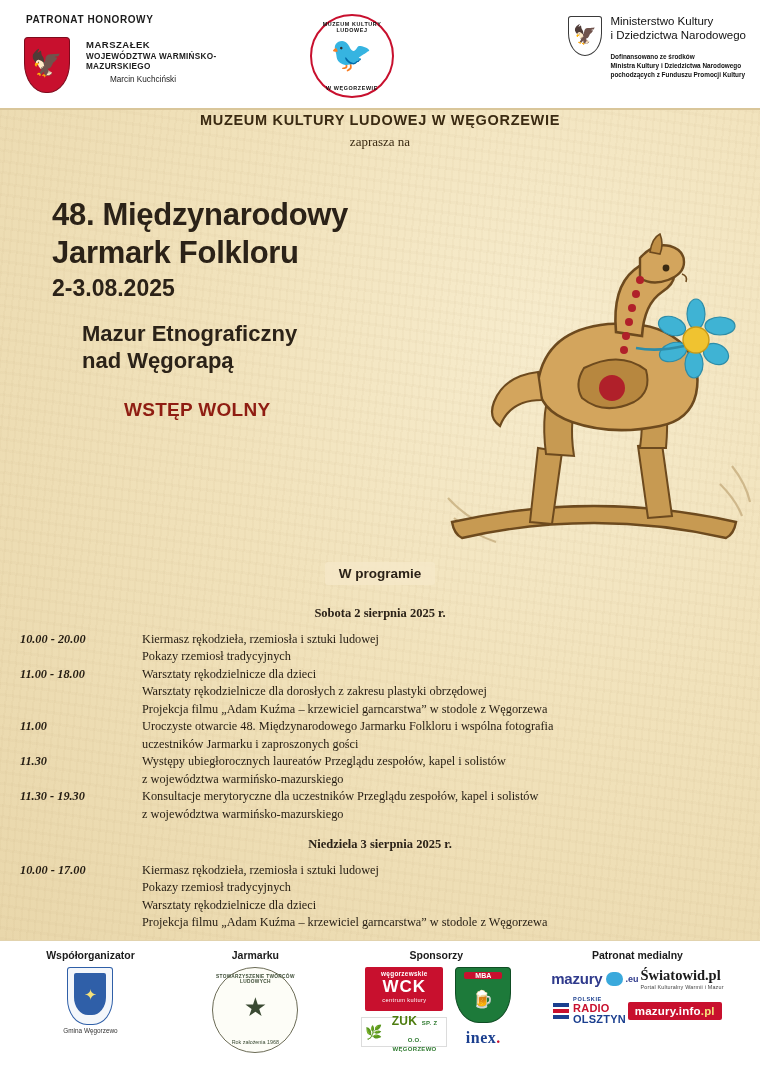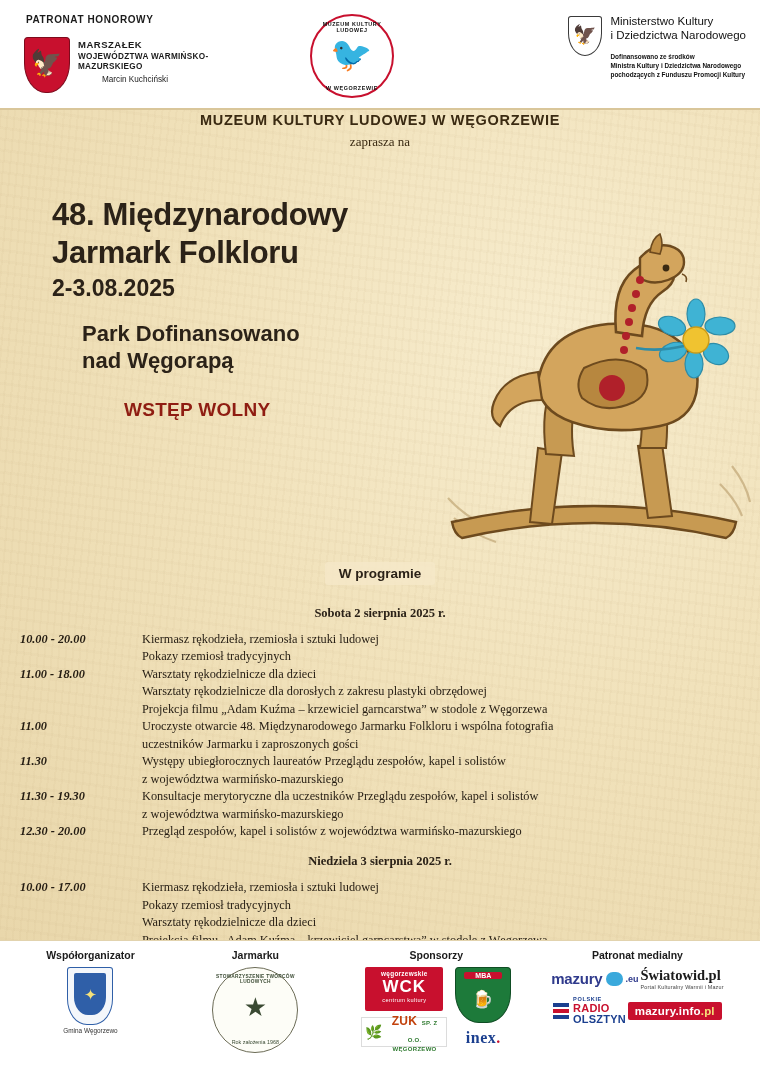--- a/index.html
+++ b/index.html
@@ -51,21 +51,21 @@
   }
   .eagle-shield .bird {
     position: absolute;
     left: 50%; top: 46%;
     transform: translate(-50%, -50%);
     color: #fff;
     font-size: 26px;
     line-height: 1;
   }
   .marszalek {
-    margin-left: 8px;
+    margin-left: 16px;
     margin-top: 4px;
   }
   .marszalek .l1 {
     font-size: 9.5px;
     font-weight: bold;
     letter-spacing: 0.5px;
     color: #1b1b1b;
   }
   .marszalek .l2 {
     font-size: 8.2px;
@@ -402,21 +402,21 @@
   }
   .zuk {
     width: 86px; height: 30px;
     background: #fff;
     border: 1px solid #dcdcdc;
     display: flex; align-items: center; gap: 3px;
     padding: 2px 3px;
   }
   .zuk .leaf { font-size: 14px; color: #3f9b42; line-height: 1; }
   .zuk .txt { line-height: 1.05; }
-  .zuk .t1 { font-size: 12px; font-weight: bold; color: #c2410c; letter-spacing: 0.3px; margin-top: 8px; }
+  .zuk .t1 { font-size: 12px; font-weight: bold; color: #4d7c0f; letter-spacing: 0.3px; margin-top: 8px; }
   .zuk .t2 { font-size: 6px; font-weight: bold; color: #2f7a30; letter-spacing: 0.3px; }
   .mba {
     width: 56px; height: 56px;
     position: relative;
   }
   .mba .sh {
     position: absolute; inset: 0;
     background: #1d7a3a;
     border: 1.4px solid #0f4d24;
     border-radius: 4px 4px 24px 24px / 4px 4px 30px 30px;
@@ -600,21 +600,21 @@
 
   <div class="head-block">
     <div class="museum-line">MUZEUM KULTURY LUDOWEJ W WĘGORZEWIE</div>
     <div class="zaprasza">zaprasza na</div>
   </div>
 
   <div class="title-block">
     <div class="title-main">48. Międzynarodowy</div>
     <div class="title-main">Jarmark Folkloru</div>
     <div class="title-date">2-3.08.2025</div>
-    <div class="title-place">Park Dofinansowano</div>
+    <div class="title-place">Mazur Etnograficzny</div>
     <div class="title-place" style="margin-top:0;">nad Węgorapą</div>
     <div class="title-free">WSTĘP WOLNY</div>
   </div>
 
   <div class="program-head">
     <span class="program-pill">W programie</span>
   </div>
 
   <div class="schedule">
     <div>
@@ -650,26 +650,20 @@
               <span class="ln">z województwa warmińsko-mazurskiego</span>
             </td>
           </tr>
           <tr>
             <td class="time">11.30 - 19.30</td>
             <td class="desc">
               <span class="ln">Konsultacje merytoryczne dla uczestników Przeglądu zespołów, kapel i solistów</span>
               <span class="ln">z województwa warmińsko-mazurskiego</span>
             </td>
           </tr>
-          <tr>
-            <td class="time">12.30 - 20.00</td>
-            <td class="desc">
-              <span class="ln">Przegląd zespołów, kapel i solistów z województwa warmińsko-mazurskiego</span>
-            </td>
-          </tr>
         </tbody>
       </table>
     </div>
 
     <div style="margin-top:14px;">
       <div class="day-head">Niedziela 3 sierpnia 2025 r.</div>
       <table class="sched">
         <tbody>
           <tr>
             <td class="time">10.00 - 17.00</td>

